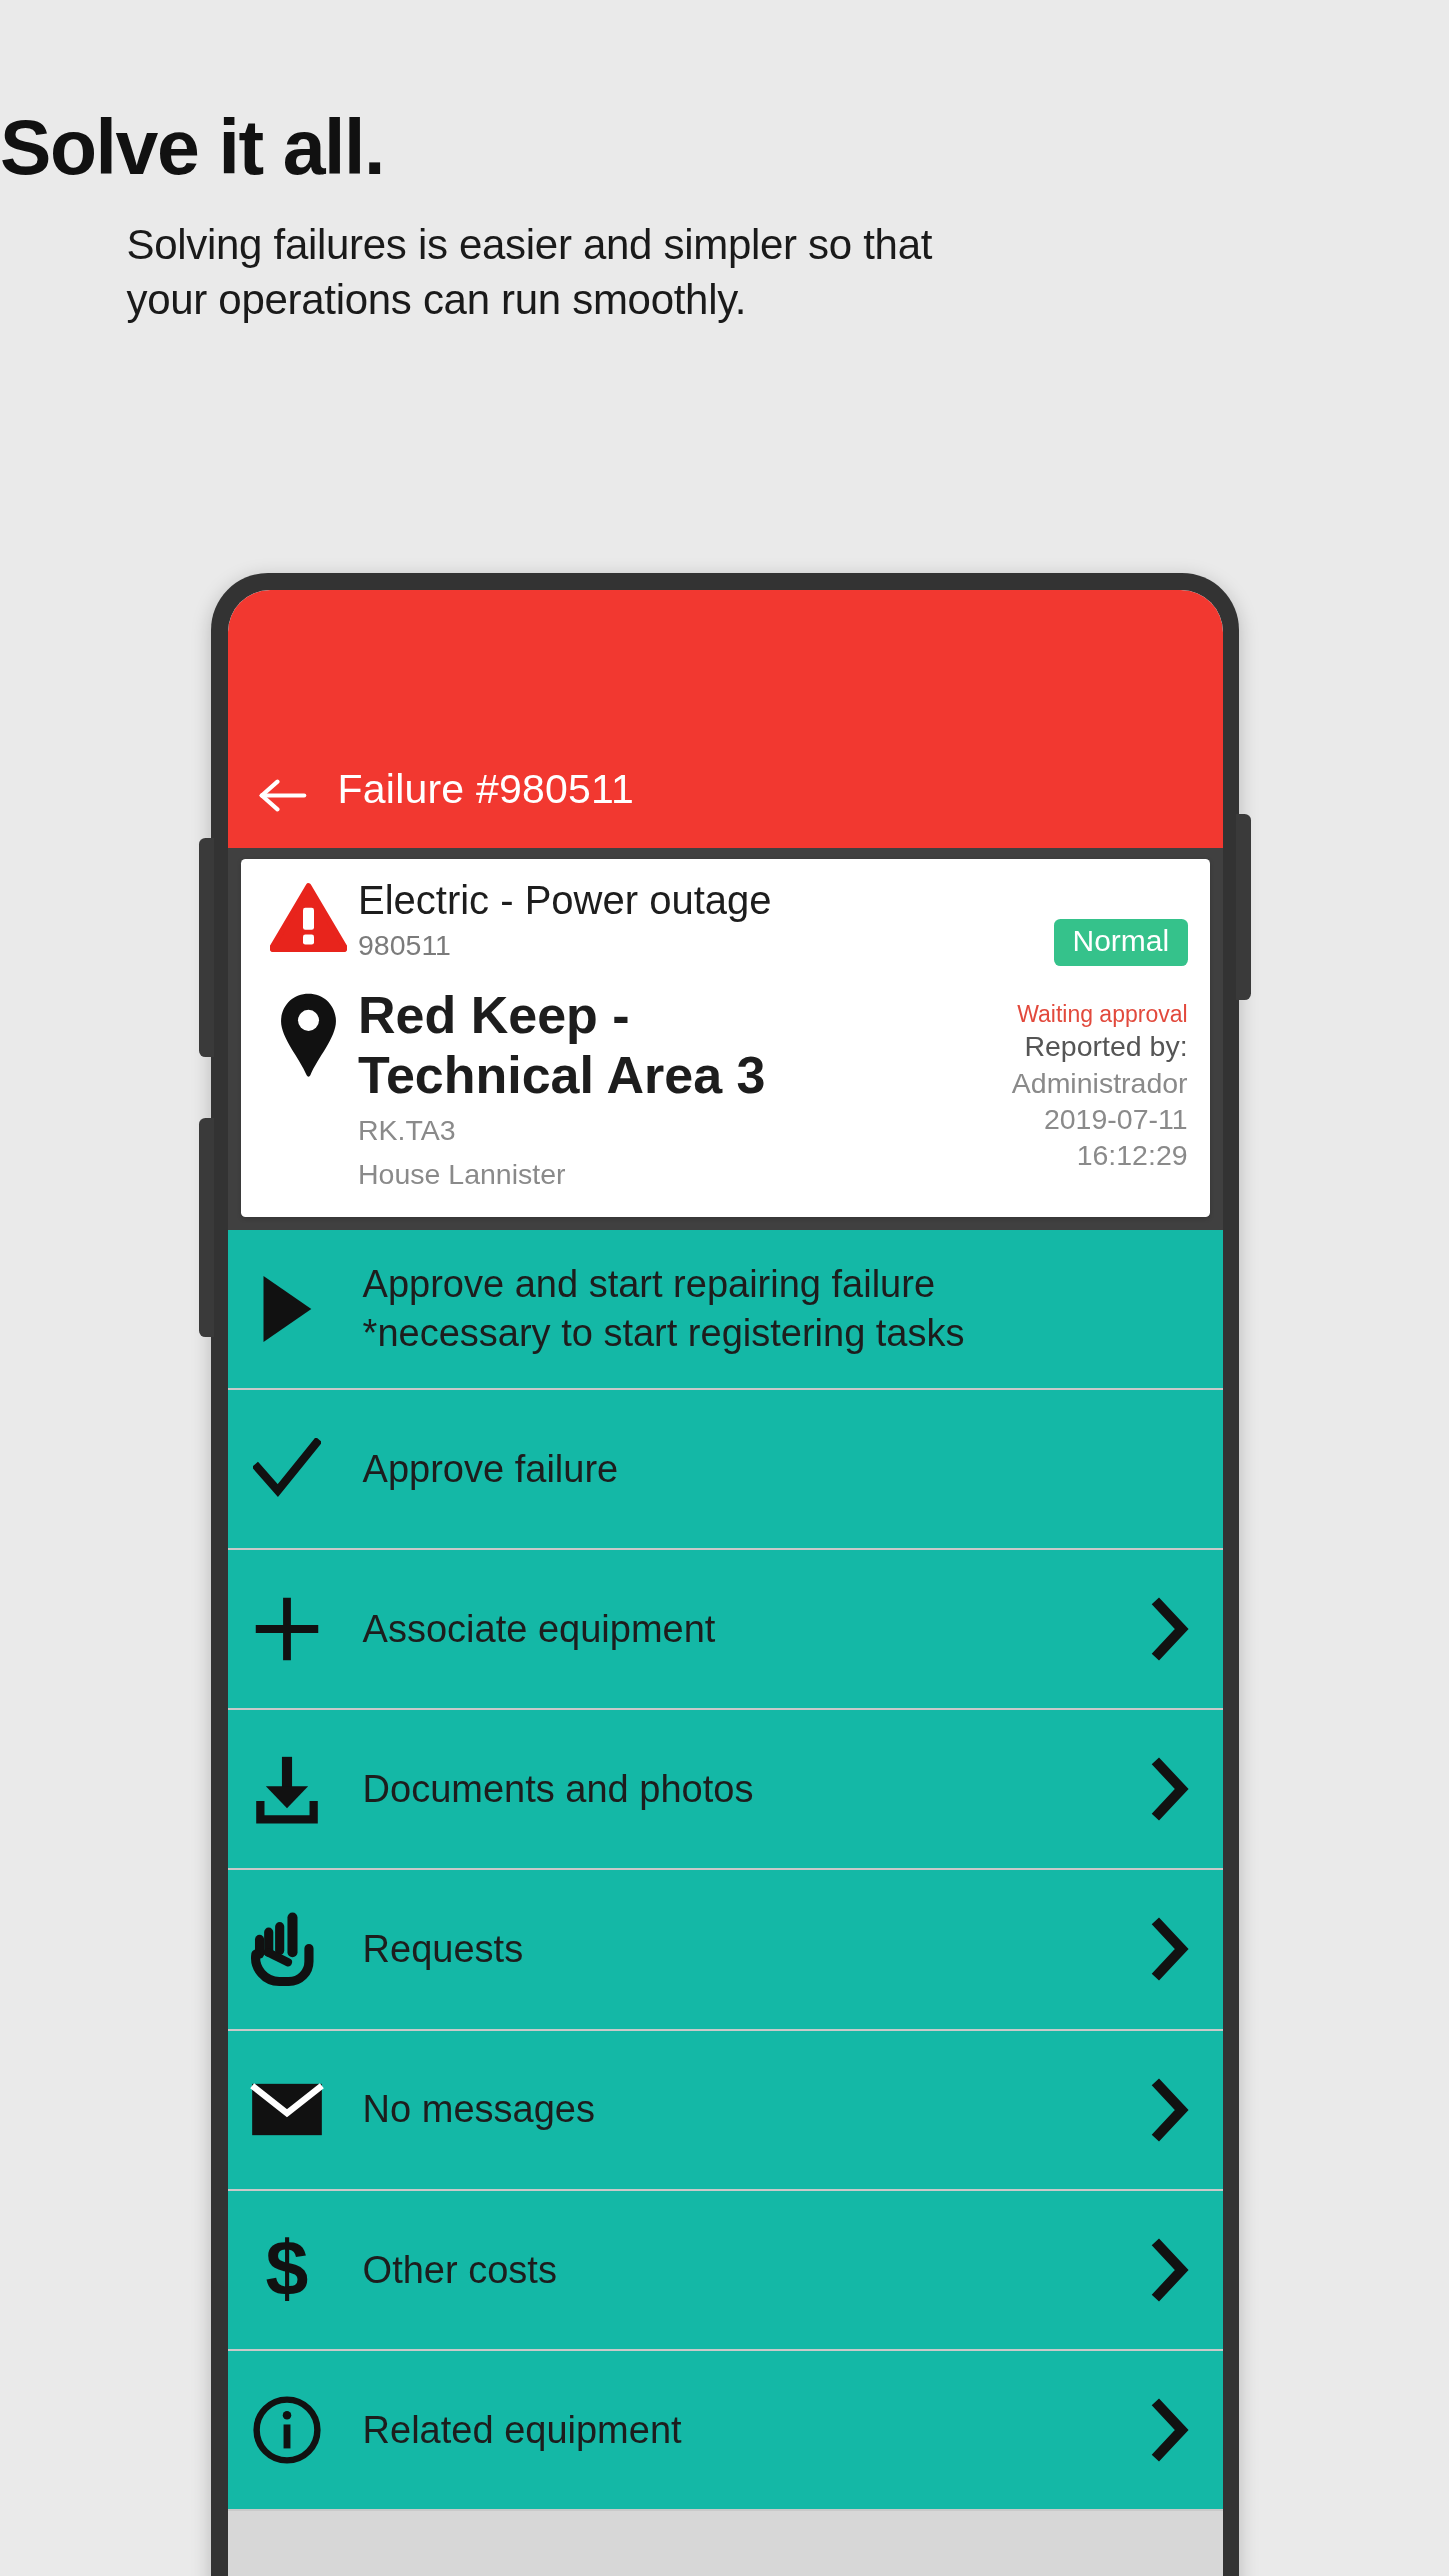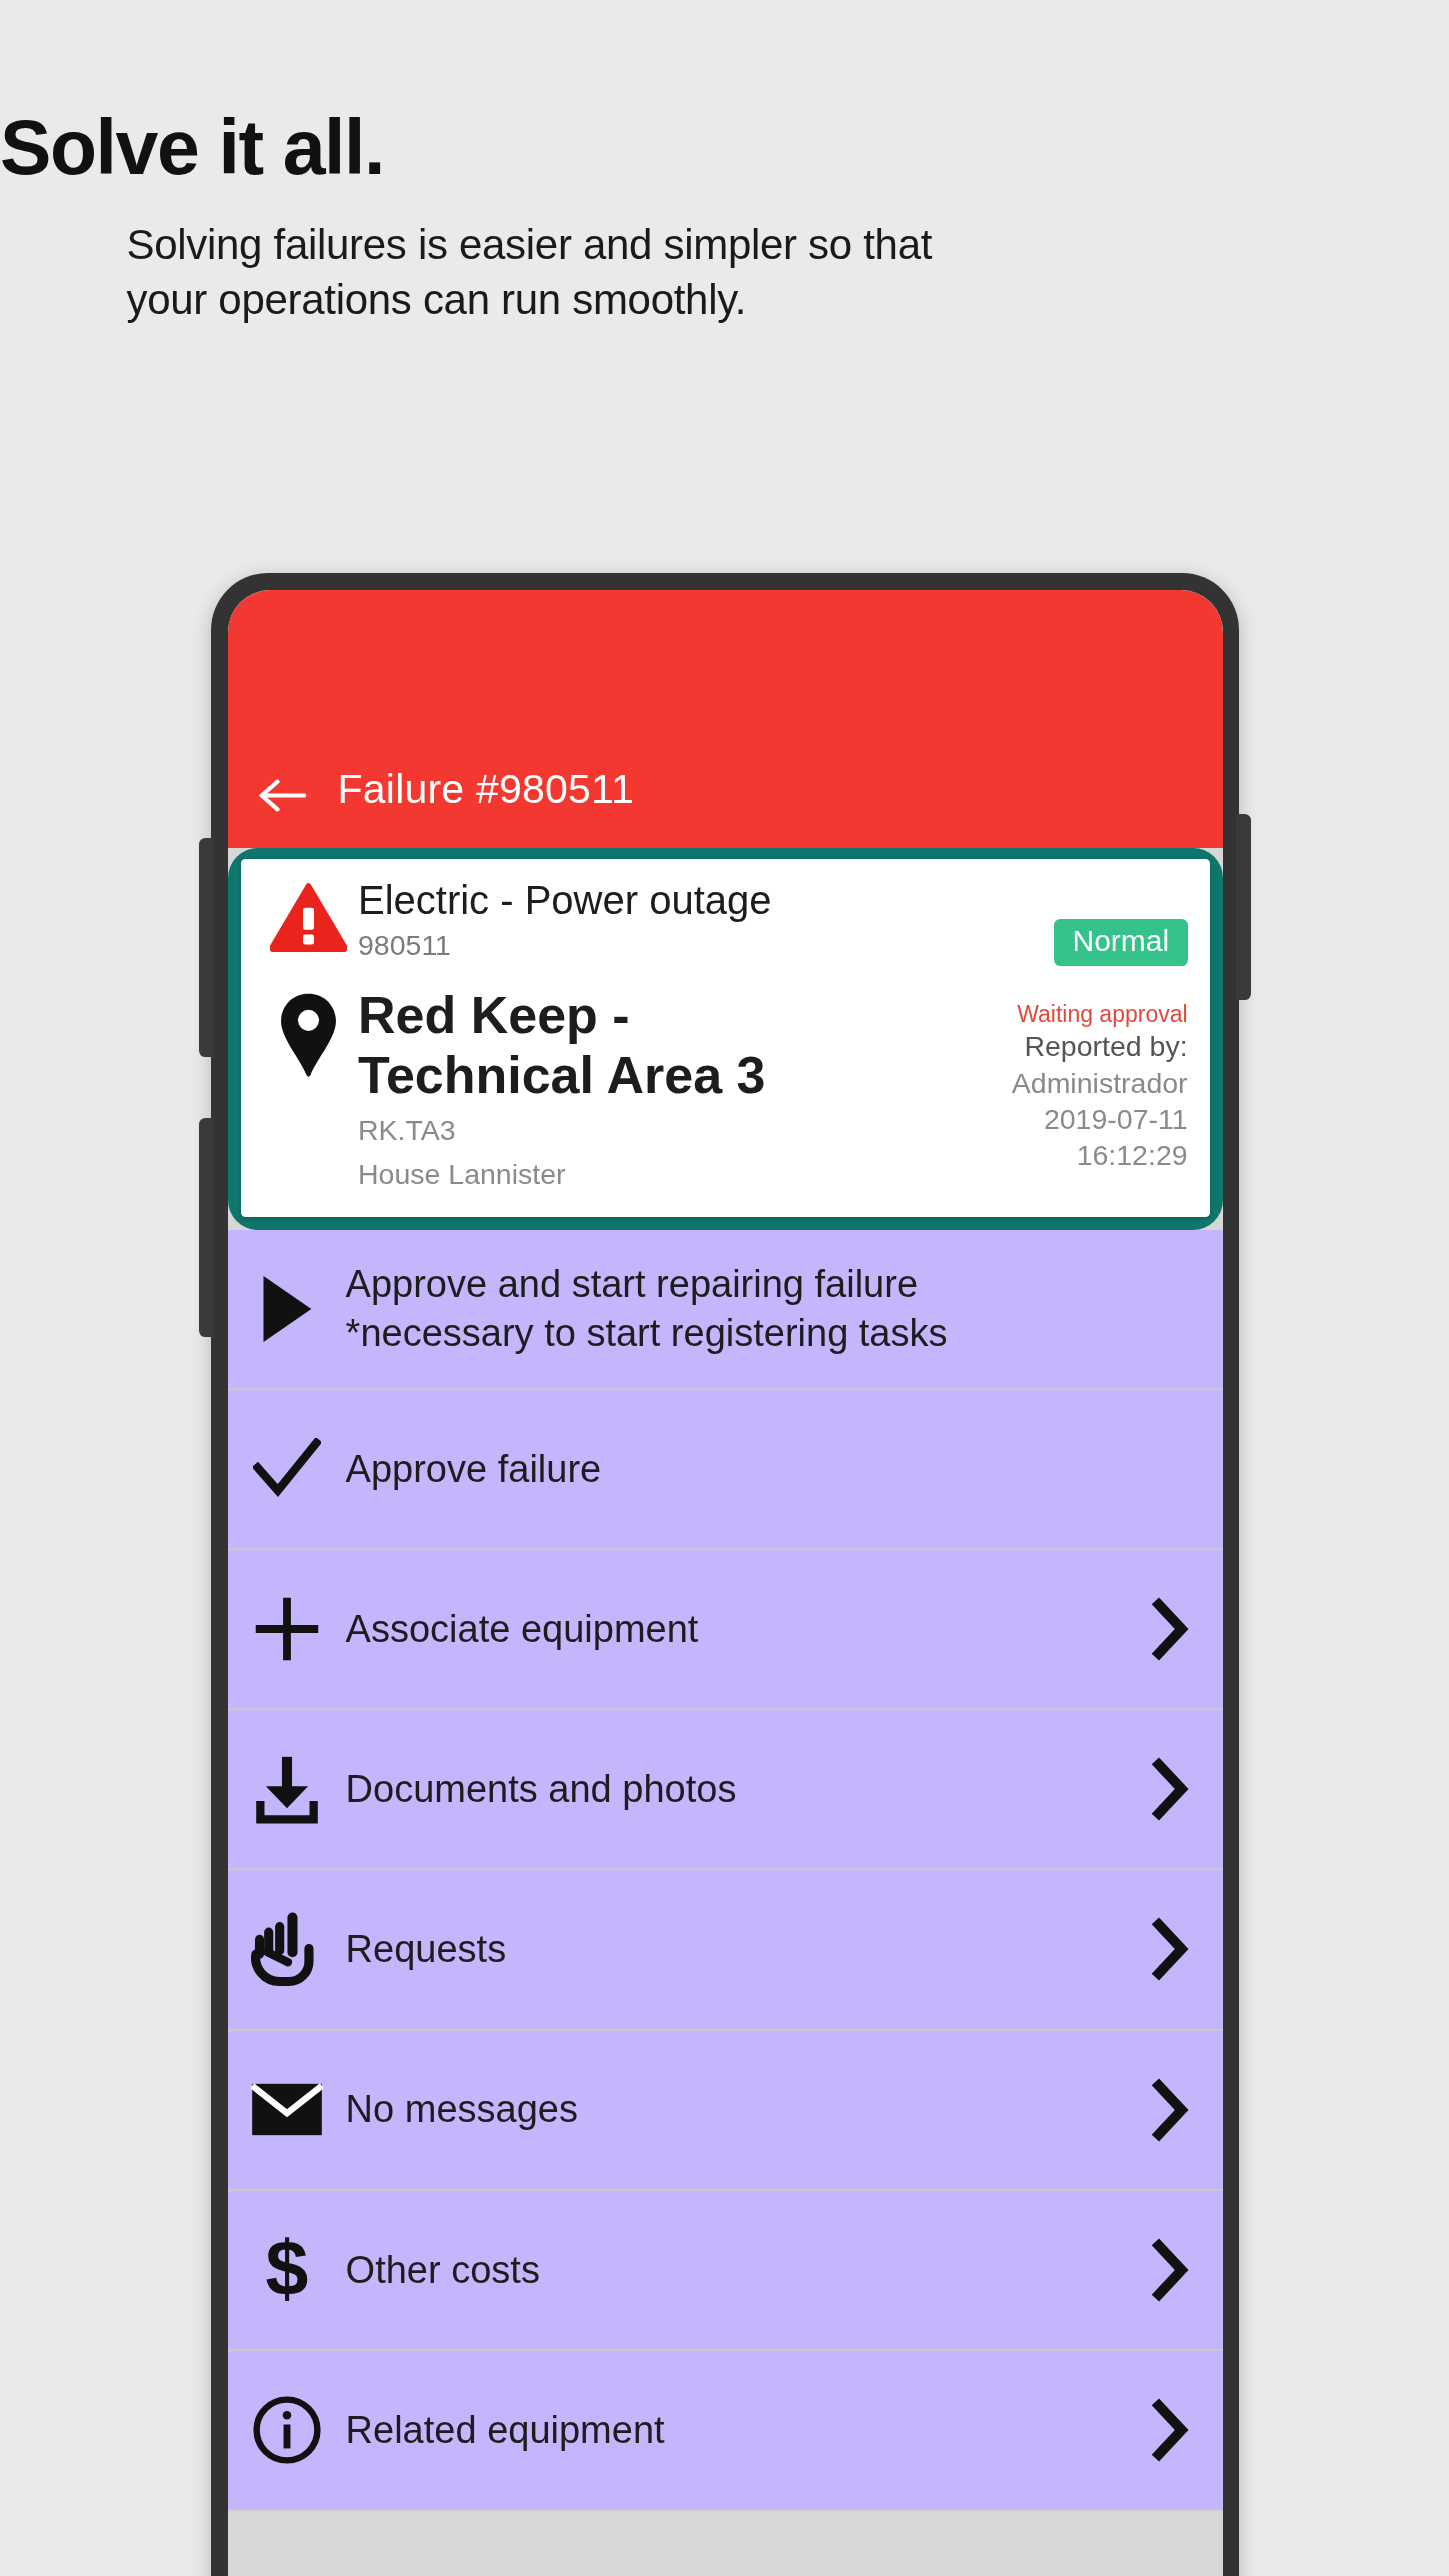--- a/index.html
+++ b/index.html
@@ -117,23 +117,22 @@
   .appbar-title {
     color: #ffffff;
     font-size: 41px;
     font-weight: 400;
     letter-spacing: 0.2px;
     padding-bottom: 1.8px;
   }
 
   
   .card-zone {
-    background: #0f766e;
+    background: #404040;
     padding: 11px 13px 13px 13px;
-    border-radius: 30px;
   }
   .info-card {
     background: #ffffff;
     border-radius: 4.6px;
     box-shadow: 0 1.8px 4.6px rgba(0,0,0,0.17);
     padding: 18.4px 22px 24px 18.4px;
     position: relative;
     min-height: 230px;
   }
   .card-row {
@@ -207,21 +206,22 @@
 
   
   .action-list { background: #ffffff; }
   .action-row {
     display: flex;
     align-items: center;
     min-height: 125px;
     border-bottom: 2.8px solid #c9c9c9;
     padding: 16.6px 0;
     cursor: pointer;
-    background: #c4b5fd;
+    background: #14b8a6;
+    gap: 17px;
   }
   .action-icon {
     width: 118px;
     flex: 0 0 118px;
     display: flex;
     align-items: center;
     justify-content: center;
   }
   .action-label {
     flex: 1 1 auto;

